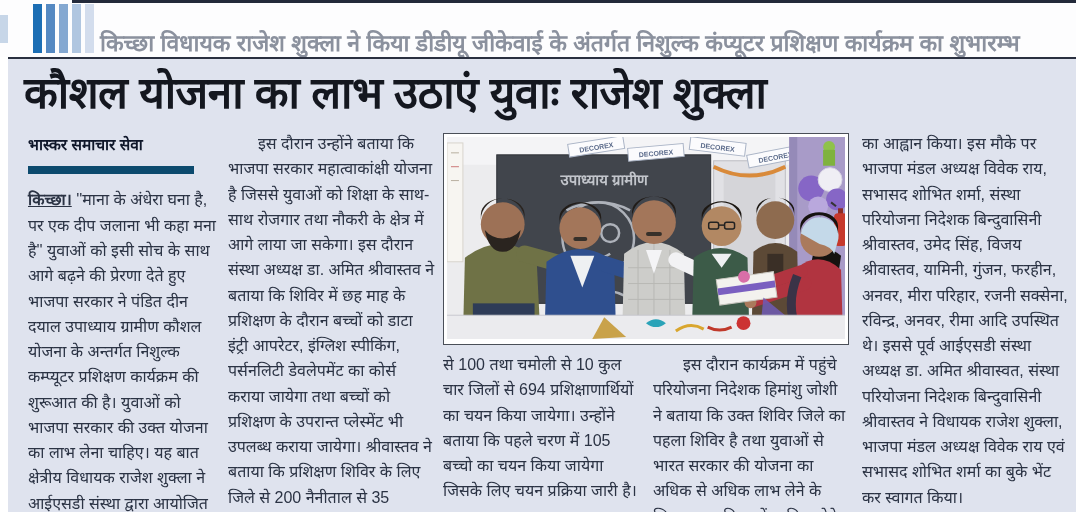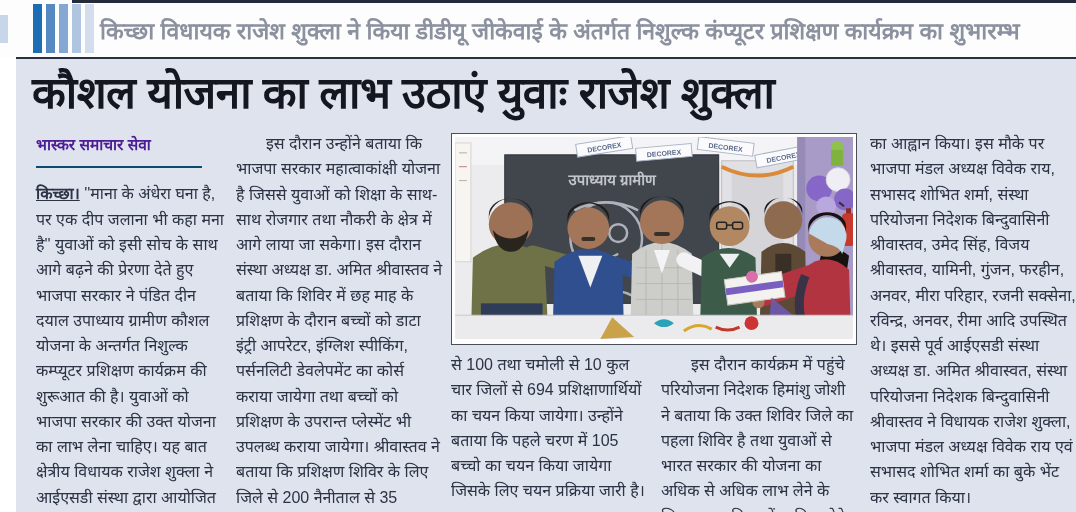--- a/index.html
+++ b/index.html
@@ -3,36 +3,36 @@
 <meta charset="utf-8">
 <style>
   html,body{margin:0;padding:0;background:#ffffff;}
   .page{position:relative;width:1076px;height:512px;overflow:hidden;background:#ffffff;
         font-family:"Liberation Sans","DejaVu Sans",sans-serif;}
   
   .masthead{position:absolute;top:0;left:0;right:0;height:57px;background:#fdfdfe;}
   .masthead-topline{position:absolute;top:0;left:72px;right:0;height:3px;background:#232a3a;}
   .brand-bars{position:absolute;left:33px;top:4px;display:flex;gap:4px;height:49px;}
   .brand-bar{width:9px;height:49px;background:#cfdbea;}
-  .kicker{position:absolute;left:100px;top:30px;transform:translateY(-50%);
+  .kicker{position:absolute;left:100px;top:42px;transform:translateY(-50%);
           font-size:23px;font-weight:700;color:#8b919e;white-space:nowrap;}
   .edge-mark{position:absolute;left:0;top:15px;width:8px;height:28px;background:#c7d6e8;}
   
   .paper{position:absolute;top:57px;left:8px;right:0;bottom:0;background:#dfe3ee;
-         border-top:2px solid #2a3040;margin-left:8px;}
+         border-top:2px solid #2a3040;}
   .headline{position:absolute;left:16px;top:2px;width:1050px;font-size:44px;font-weight:700;
             color:#14171f;letter-spacing:-0.5px;white-space:nowrap;}
   .col{position:absolute;top:72px;font-size:16px;line-height:1.58;color:#2b3344;text-align:left;}
   .col p{margin:0;}
   .indent{text-indent:30px;}
   .col1{left:20px;width:196px;}
   .col2{left:220px;width:208px;}
   .col5{left:854px;width:206px;}
-  .byline{font-size:15.5px;font-weight:700;color:#4c1d95;padding:2px 0 9px 0;
-          border-bottom:2px solid #0c4a6e;width:166px;margin-bottom:13px;}
+  .byline{font-size:15.5px;font-weight:700;color:#0f172a;padding:2px 0 9px 0;
+          border-bottom:8px solid #0c4a6e;width:166px;margin-bottom:13px;}
   .lead{font-weight:700;text-decoration:underline;}
   
   .mid{position:absolute;left:435px;top:74px;width:406px;}
   .photo-frame{width:406px;height:212px;box-sizing:border-box;background:#ffffff;
                border:1px solid #4a4f58;padding:3px;}
   .photo-frame svg{display:block;}
   .subcols{display:flex;gap:14px;margin-top:7px;}
   .subcol{width:196px;font-size:16px;line-height:1.58;color:#2b3344;}
   .subcol p{margin:0;}
 </style>

